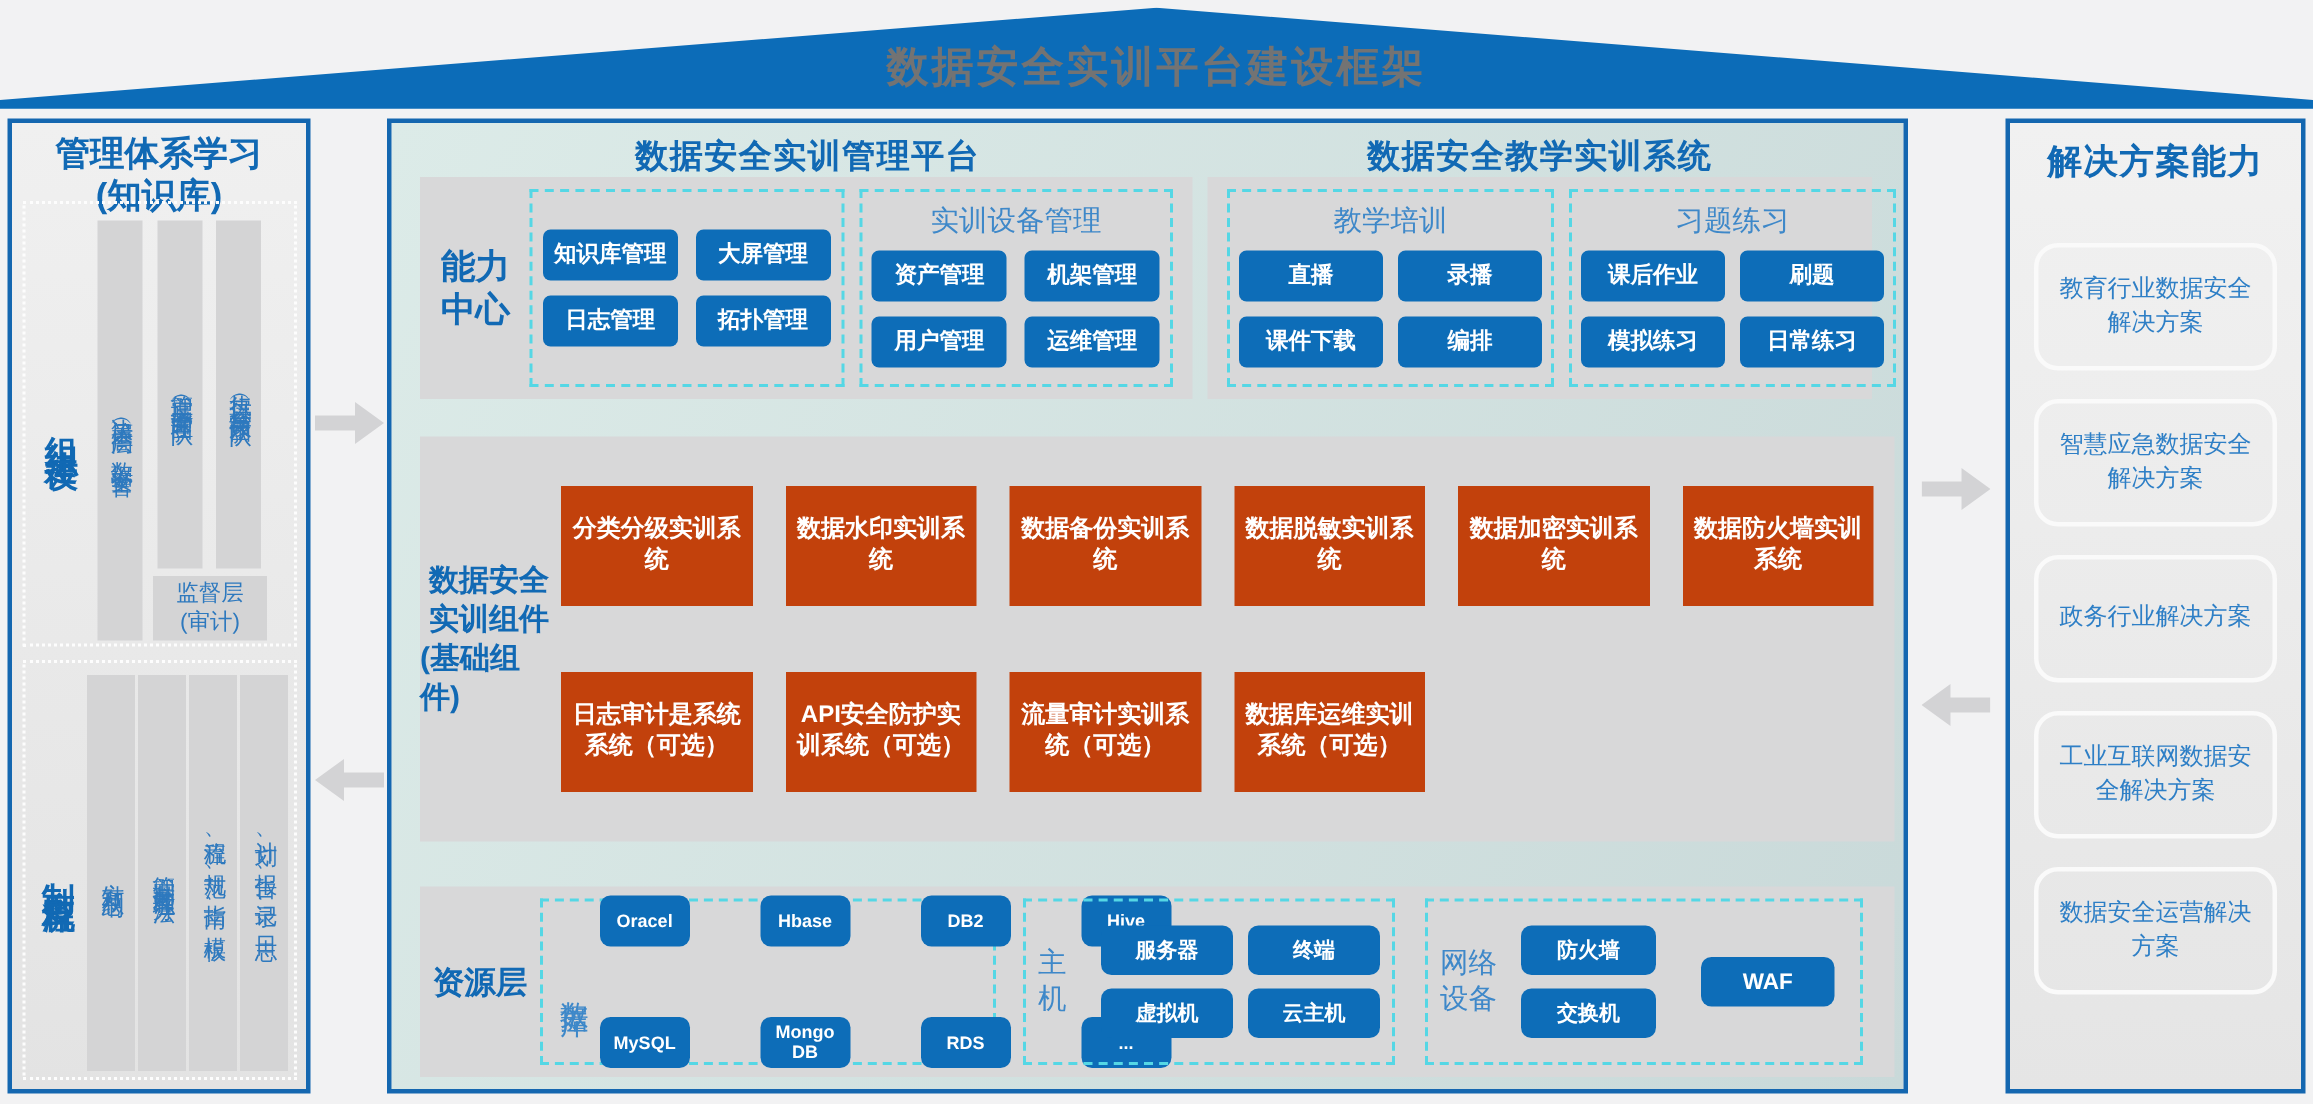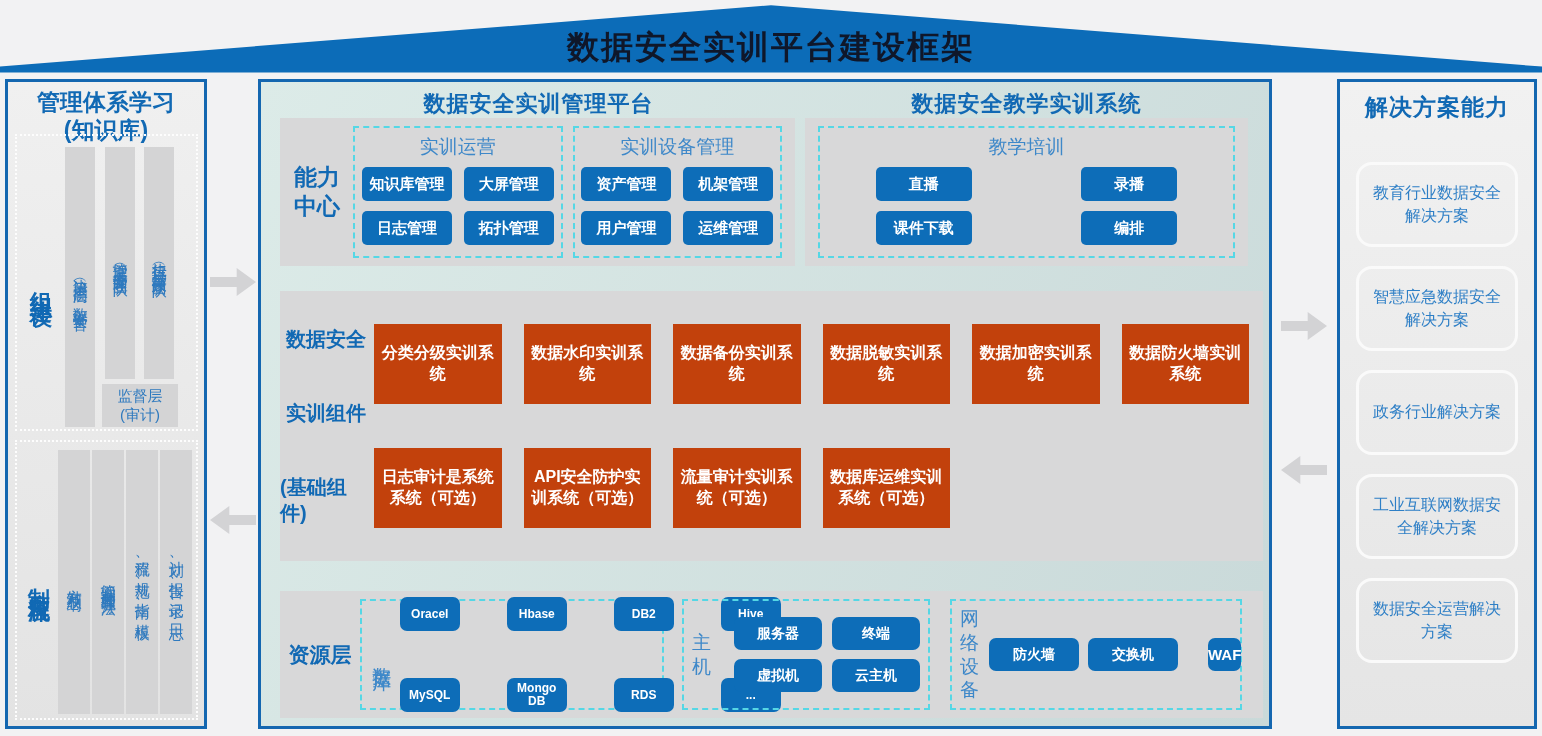--- a/index.html
+++ b/index.html
@@ -4,21 +4,21 @@
 <style>
   * { margin:0; padding:0; box-sizing:border-box; }
   html,body { background:#f2f2f3; font-family:"Liberation Sans", sans-serif; }
   #stage { position:relative; width:1542px; height:736px; background:#f2f2f3; overflow:hidden; }
 
   
   .roof { position:absolute; left:0; top:0; width:1542px; height:74px;
           background:#0c6cb8;
           clip-path:polygon(0 90%, 50% 7%, 100% 90%, 100% 98%, 0 98%); }
   .roof-title { position:absolute; left:0; top:26px; width:100%; text-align:center;
-                color:#0f172a; font-size:32px; font-weight:bold; letter-spacing:2px; }
+                color:#737373; font-size:28px; font-weight:bold; letter-spacing:2px; }
 
   
   .panel { position:absolute; border:3px solid #1467b0; }
   #left-panel  { left:5px;    top:79px; width:202px;  height:650px; background:linear-gradient(180deg,#f0f0f0,#e3e3e3); }
   #center-panel{ left:258px;  top:79px; width:1014px; height:650px; background:linear-gradient(118deg,#dcebe8 0%,#c9d9d9 100%); }
   #right-panel { left:1337px; top:79px; width:200px;  height:650px; background:linear-gradient(180deg,#f1f1f1,#e5e5e5); }
 
   
   .lp-title { margin-top:7px; text-align:center; font-size:23px; font-weight:bold; color:#1169b4; line-height:1.2; }
   .dotted-box { position:absolute; border:2px dotted #fdfdfd; }
@@ -52,21 +52,21 @@
   .dash-group { flex:1; border:2px dashed #55d7e5; margin:2px 5px; padding:4px 6px; display:flex; flex-direction:column; }
   .dash-title { text-align:center; font-size:19px; color:#3e88c9; padding-top:2px; }
   .btn-grid { flex:1; display:grid; grid-template-columns:1fr 1fr; row-gap:10px; column-gap:10px;
               align-content:center; justify-items:center; }
   .btn { background:#0d6db8; color:#fff; font-weight:bold; font-size:15px; line-height:1.1;
          display:flex; align-items:center; justify-content:center; text-align:center;
          border-radius:5px; width:90px; height:34px; padding:0 3px; }
   #teach-box .btn { width:96px; }
 
   .comp-label { width:92px; display:flex; flex-direction:column; align-items:center; justify-content:center;
-                font-size:20px; font-weight:bold; color:#1169b4; line-height:1.3;gap:48px; }
+                font-size:20px; font-weight:bold; color:#1169b4; line-height:1.3; }
   .comp-grid { flex:1; display:grid; grid-template-columns:repeat(6,1fr); column-gap:22px; row-gap:44px;
                align-content:center; padding:0 14px 0 2px; }
   .comp-item { background:#c2410c; color:#fff; font-weight:bold; font-size:16px; line-height:1.3;
                height:80px; display:flex; align-items:center; justify-content:center; text-align:center; padding:0 7px; }
 
   
   .flow-row { position:absolute; left:0; top:552px; width:100%; display:flex; align-items:center;
               justify-content:center; gap:14px; padding-left:120px; }
   .flow-label { font-size:17px; color:#1c77c3; }
   .barrow { width:26px; height:34px; background:#1c77c3;
@@ -81,21 +81,21 @@
   #db-group  { width:304px; margin-right:18px; }
   #host-group{ width:248px; margin-right:20px; }
   #net-group { width:292px; }
   .db-grid { flex:1; display:grid; grid-template-columns:repeat(4,1fr); column-gap:6px; row-gap:8px;
              justify-items:center; margin-left:6px;gap:47px; }
   .sbtn { background:#0d6db8; color:#fff; font-weight:bold; display:flex; align-items:center; justify-content:center;
           text-align:center; border-radius:7px; line-height:1.05; }
   .db-btn { width:60px; height:34px; font-size:12px; word-break:break-all; padding:0 7px; }
   .host-grid { flex:1; display:grid; grid-template-columns:1fr 1fr; column-gap:10px; row-gap:9px; justify-items:center; margin-left:8px; }
   .host-btn { width:88px; height:33px; font-size:14px; }
-  .net-col { display:flex; flex-direction:row; gap:9px; margin-left:10px; }
+  .net-col { display:flex; flex-direction:column; gap:9px; margin-left:10px; }
   .net-btn { width:90px; height:33px; font-size:14px; }
   .waf-btn { width:89px; height:33px; font-size:15px; margin-left:30px; }
   .net-label-wrap { width:44px; }
 
   
   .rp-title { margin-top:10px; text-align:center; font-size:23px; font-weight:bold; color:#1169b4; letter-spacing:1px; }
   .sol-item { position:absolute; left:16px; width:162px; height:85px; border:3px solid #fafafa; border-radius:16px;
               display:flex; align-items:center; justify-content:center; text-align:center;
               color:#2e7fc6; font-size:16px; line-height:1.4; padding:0 10px; }
 </style>
@@ -159,21 +159,20 @@
   <div class="panel" id="center-panel">
     <div class="c-header" id="c-header-left">数据安全实训管理平台</div>
     <div class="c-header" id="c-header-right">数据安全教学实训系统</div>
 
     <div class="gray-area" id="cap-box">
       <div class="cap-label">
         <span>能力</span>
         <span>中心</span>
       </div>
       <div class="dash-group">
-        <div class="dash-title">实训运营</div>
         <div class="btn-grid">
           <div class="btn">知识库管理</div>
           <div class="btn">大屏管理</div>
           <div class="btn">日志管理</div>
           <div class="btn">拓扑管理</div>
         </div>
       </div>
       <div class="dash-group">
         <div class="dash-title">实训设备管理</div>
         <div class="btn-grid">
@@ -186,20 +185,29 @@
     </div>
 
     <div class="gray-area" id="teach-box">
       <div class="dash-group">
         <div class="dash-title">教学培训</div>
         <div class="btn-grid">
           <div class="btn">直播</div>
           <div class="btn">录播</div>
           <div class="btn">课件下载</div>
           <div class="btn">编排</div>
+        </div>
+      </div>
+      <div class="dash-group">
+        <div class="dash-title">习题练习</div>
+        <div class="btn-grid">
+          <div class="btn">课后作业</div>
+          <div class="btn">刷题</div>
+          <div class="btn">模拟练习</div>
+          <div class="btn">日常练习</div>
         </div>
       </div>
     </div>
 
     <div class="gray-area" id="comp-box">
       <div class="comp-label">
         <span>数据安全</span>
         <span>实训组件</span>
         <span>(基础组件)</span>
       </div>

